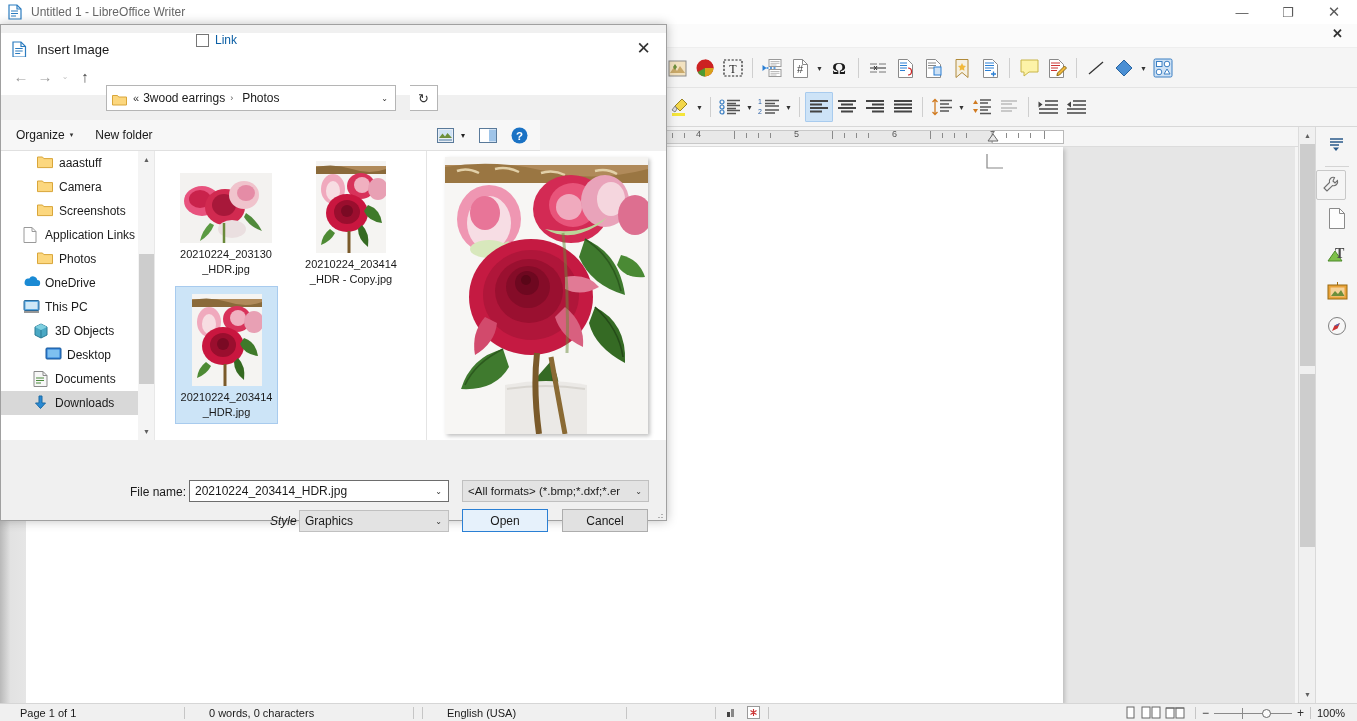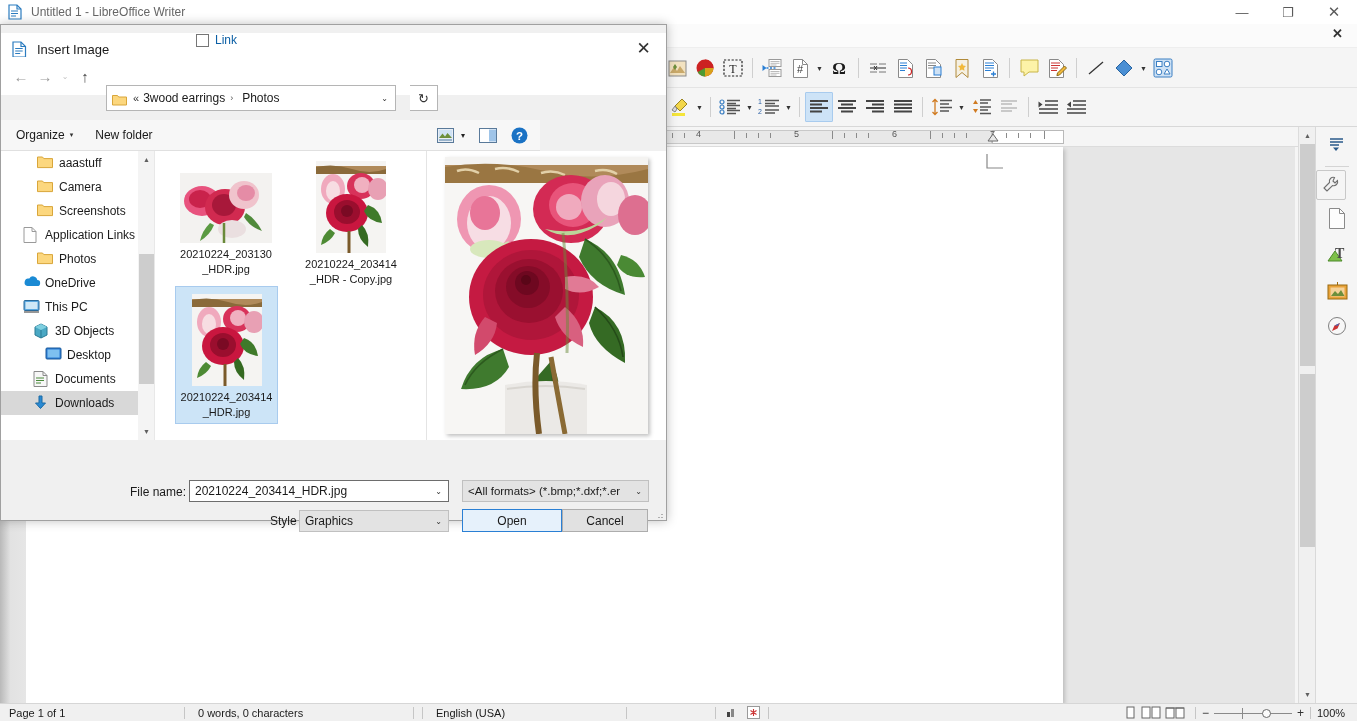--- a/index.html
+++ b/index.html
@@ -99,21 +99,21 @@
   }
   .rail-item { width: 42px; height: 36px; display: flex; align-items: center; justify-content: center; }
   .rail-sep { width: 24px; height: 1px; background: #d4d4d4; margin: 3px auto; }
 
   
   .lo-statusbar {
     position: absolute; left: 0; bottom: 0; width: 1357px; height: 18px;
     background: #f0f0f0; border-top: 1px solid #d6d6d6;
     display: flex; align-items: center; font-size: 11px; color: #1a1a1a;
   }
-  .sb-cell { padding-left: 9px; white-space: nowrap; overflow: hidden; height: 18px; line-height: 18px; }
+  .sb-cell { padding-left: 20px; white-space: nowrap; overflow: hidden; height: 18px; line-height: 18px; }
   .sb-div { width: 1px; height: 12px; background: #c6c6c6; margin: 0 4px; flex: 0 0 auto; }
   .zoom-slider { position: relative; width: 106px; height: 18px; display: flex; align-items: center; }
   .zs-line { position: absolute; left: 14px; right: 14px; top: 9px; height: 1px; background: #8a8a8a; }
   .zs-mid { position: absolute; left: 42px; top: 4px; width: 1px; height: 11px; background: #8a8a8a; }
   .zs-knob { position: absolute; left: 62px; top: 5px; width: 9px; height: 9px;
              border: 1px solid #6a6a6a; border-radius: 50%; background: #fbfbfb; }
   .zs-minus, .zs-plus { position: absolute; font-size: 12px; color: #333; line-height: 18px; }
   .zs-minus { left: 2px; } .zs-plus { right: 2px; }
 
   
@@ -215,34 +215,34 @@
   }
   .fn-input .val { font-size: 12px; color: #1a1a1a; margin-left: 5px; }
   .fn-input .dd { margin-left: auto; margin-right: 6px; font-size: 8px; color: #333; }
   .fmt-combo {
     position: absolute; left: 461px; top: 455px; width: 187px; height: 22px;
     background: #e3e3e3; border: 1px solid #c0c0c0; display: flex; align-items: center;
   }
   .fmt-combo .val { font-size: 11.5px; color: #1a1a1a; margin-left: 5px; white-space: nowrap; overflow: hidden; }
   .fmt-combo .dd { margin-left: auto; margin-right: 6px; font-size: 8px; color: #333; }
 
-  .style-label { position: absolute; left: 269px; top: 489px; font-size: 12px; color: #1a1a1a; }
+  .style-label { position: absolute; left: 269px; top: 489px; font-size: 12px; color: #1a1a1a; font-style: italic; }
   .style-combo {
     position: absolute; left: 298px; top: 485px; width: 150px; height: 22px;
     background: #e3e3e3; border: 1px solid #c0c0c0; display: flex; align-items: center;
   }
   .style-combo .val { font-size: 12px; color: #1a1a1a; margin-left: 5px; }
   .style-combo .dd { margin-left: auto; margin-right: 6px; font-size: 8px; color: #333; }
 
   .btn {
     position: absolute; height: 23px; background: #e1e1e1; border: 1px solid #adadad;
     display: flex; align-items: center; justify-content: center; font-size: 12px; color: #1a1a1a;
   }
   .btn.primary { background: #e6f1fb; border: 1px solid #2a7fd4; }
-  .open-btn { left: 461px; top: 484px; width: 100px; }
+  .open-btn { left: 461px; top: 484px; width: 86px; }
   .cancel-btn { left: 561px; top: 484px; width: 86px; }
   .resize-grip { position: absolute; right: 3px; bottom: 3px; width: 10px; height: 10px; }
 
   
   .rose { position: absolute; inset: 0; }
 </style>
 </head>
 <body>
 
 <div id="root">

